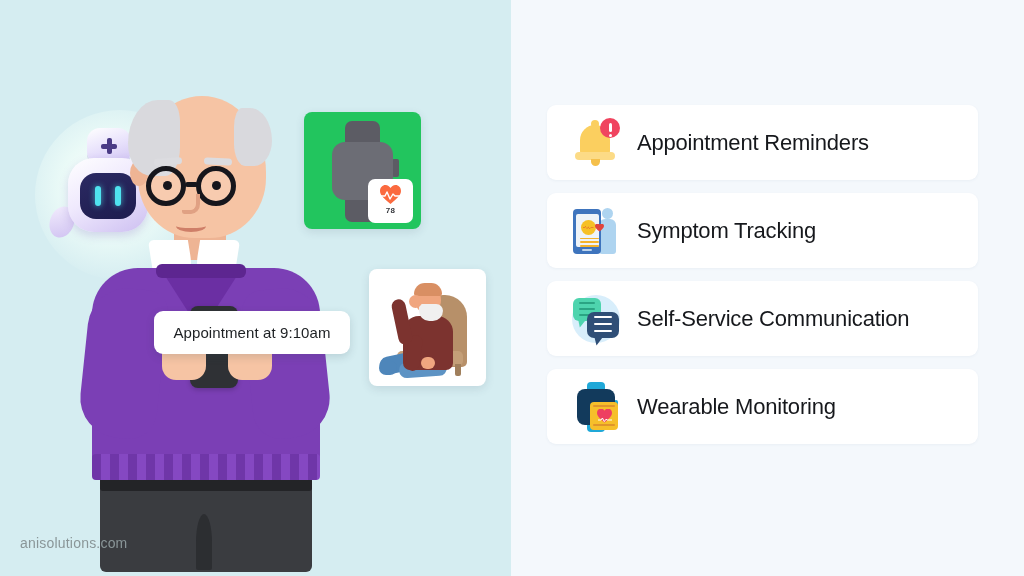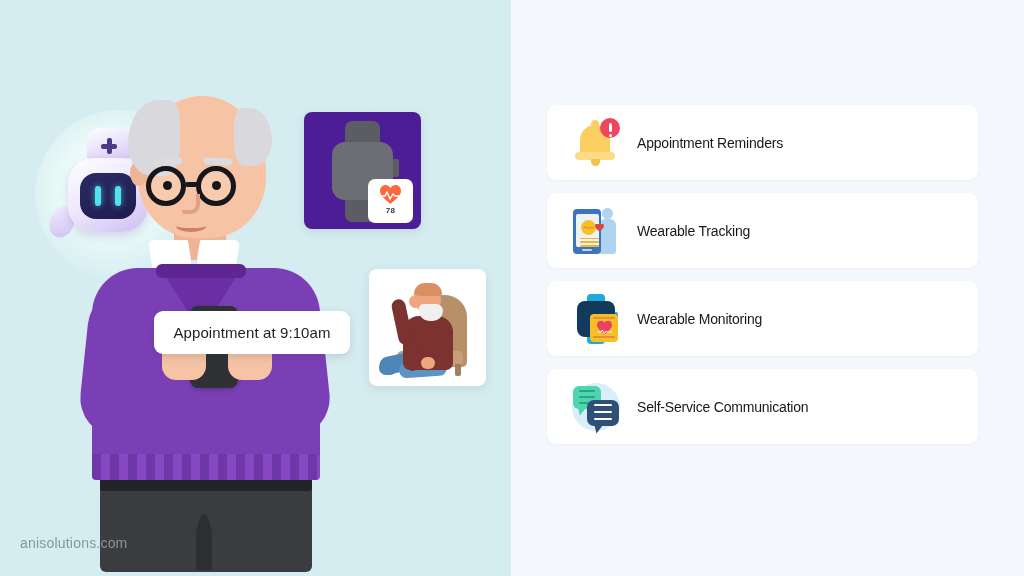--- a/index.html
+++ b/index.html
@@ -167,21 +167,21 @@
     position:absolute; left:154px; top:311px; width:196px; height:43px;
     background:#ffffff; border-radius:9px;
     box-shadow:0 3px 9px rgba(40,60,80,.16);
     display:flex; align-items:center; justify-content:center;
     font-size:15px; color:#1d2023; letter-spacing:.1px;
   }
 
   
   .watch-card {
     position:absolute; left:304px; top:112px; width:117px; height:117px;
-    background:#4c1d95; border-radius:8px; box-shadow:0 3px 10px rgba(40,60,80,.12);
+    background:#22c55e; border-radius:8px; box-shadow:0 3px 10px rgba(40,60,80,.12);
   }
   .w-band-t { position:absolute; left:41px; top:9px; width:35px; height:34px; background:#5c5c64; border-radius:7px 7px 3px 3px; }
   .w-band-b { position:absolute; left:41px; top:76px; width:35px; height:34px; background:#5c5c64; border-radius:3px 3px 7px 7px; }
   .w-case { position:absolute; left:28px; top:30px; width:61px; height:58px; background:#6c6d75; border-radius:13px; }
   .w-screen { position:absolute; left:36px; top:37px; width:45px; height:44px; background:#ffffff; border-radius:7px; }
   .w-crown { position:absolute; left:88px; top:47px; width:7px; height:18px; background:#5c5c64; border-radius:2px; }
   .w-heart {
     position:absolute; left:12px; top:6px; width:21px; height:19px; background:#fb6a3f;
     clip-path:path("M10.5 19 C4 13.5 0 10 0 6 C0 2.5 2.5 0 5.5 0 C7.8 0 9.6 1.5 10.5 3 C11.4 1.5 13.2 0 15.5 0 C18.5 0 21 2.5 21 6 C21 10 17 13.5 10.5 19 Z");
   }
@@ -228,21 +228,21 @@
   .feature-card {
     height:75px; background:#ffffff; border-radius:9px;
     display:flex; align-items:center; padding:0 22px;
     box-shadow:0 1px 3px rgba(40,70,110,.05);
   }
   .feature-icon {
     width:54px; height:54px; flex:none; position:relative;
     margin-right:14px;
   }
   .feature-label {
-    font-size:14px; color:#16181c; letter-spacing:-.2px; white-space:nowrap;
+    font-size:22px; color:#16181c; letter-spacing:-.2px; white-space:nowrap;
   }
 
   
   .ic-bell-body {
     position:absolute; left:11px; top:9px; width:30px; height:30px;
     background:#fbcf5f; border-radius:15px 15px 4px 4px;
   }
   .ic-bell-top { position:absolute; left:22px; top:4px; width:8px; height:8px; background:#fbcf5f; border-radius:50%; }
   .ic-bell-base { position:absolute; left:6px; top:36px; width:40px; height:8px; background:#fcdb86; border-radius:4px; }
   .ic-bell-clap { position:absolute; left:22px; top:43px; width:9px; height:7px; background:#f5c04b; border-radius:0 0 5px 5px; }
@@ -433,21 +433,38 @@
               <span class="ic-lines">
                   <span></span>
                   <span></span>
                   <span></span>
                 </span>
             </span>
             <span class="ic-phone-bar"></span>
           </span>
           <span class="ic-person-heart"></span>
         </div>
-        <div class="feature-label">Wearable Tracking</div>
+        <div class="feature-label">Symptom Tracking</div>
+      </div>
+
+      <div class="feature-card">
+        <div class="feature-icon">
+          <span class="ic-disc"></span>
+          <span class="ic-bub-a">
+            <span></span>
+              <span></span>
+              <span></span>
+          </span>
+          <span class="ic-bub-b">
+            <span></span>
+              <span></span>
+              <span></span>
+          </span>
+        </div>
+        <div class="feature-label">Self-Service Communication</div>
       </div>
 
       <div class="feature-card">
         <div class="feature-icon">
           <span class="ic-wband-t"></span>
           <span class="ic-wband-b"></span>
           <span class="ic-wside"></span>
           <span class="ic-wcase">
             <span class="ic-wscr">
               <span class="ic-wscr-line" style="top:3px"></span>
@@ -455,32 +472,15 @@
               <span class="ic-wheart"></span>
               <svg class="ic-wpulse" viewBox="0 0 14 5">
                 <polyline points="0,3 3,3 4.4,1 6.3,4.6 8,2.2 9.4,3 14,3" fill="none" stroke="#ffffff" stroke-width="1" stroke-linecap="round" stroke-linejoin="round"></polyline>
               </svg>
             </span>
           </span>
         </div>
         <div class="feature-label">Wearable Monitoring</div>
       </div>
 
-      <div class="feature-card">
-        <div class="feature-icon">
-          <span class="ic-disc"></span>
-          <span class="ic-bub-a">
-            <span></span>
-              <span></span>
-              <span></span>
-          </span>
-          <span class="ic-bub-b">
-            <span></span>
-              <span></span>
-              <span></span>
-          </span>
-        </div>
-        <div class="feature-label">Self-Service Communication</div>
-      </div>
-
     </div>
   </div>
 </div>
 
 </body></html>

